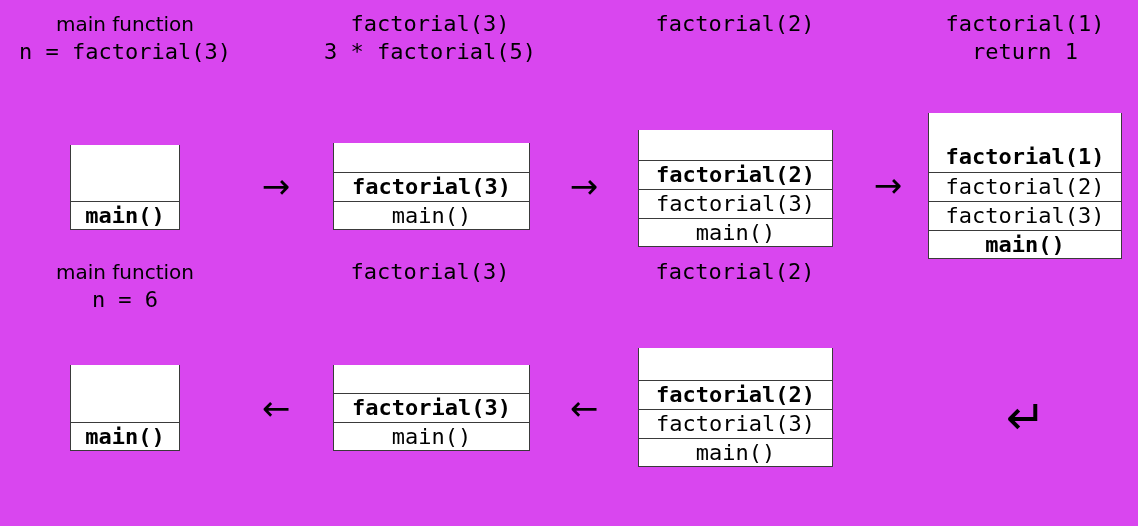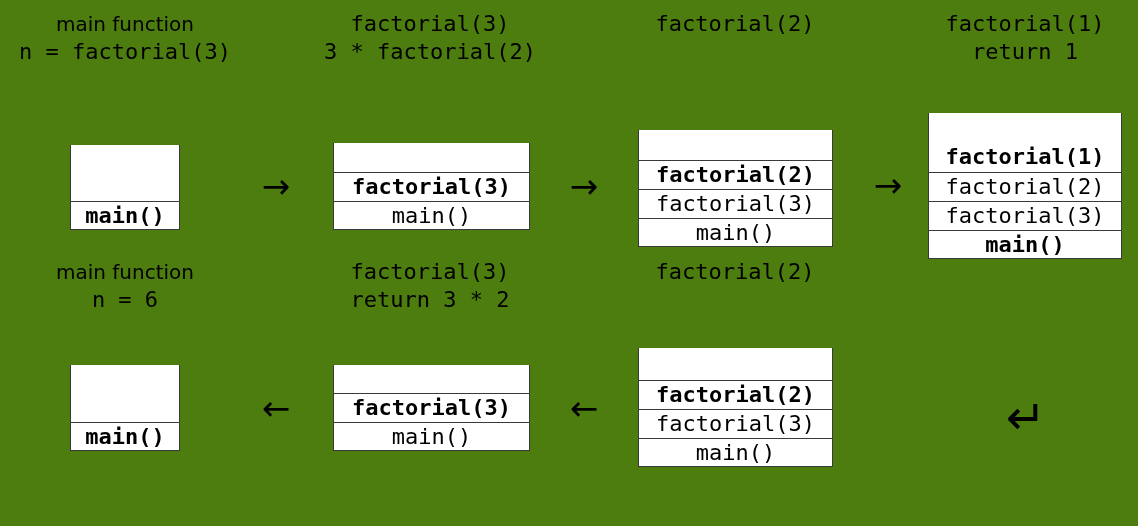--- a/index.html
+++ b/index.html
@@ -1,20 +1,20 @@
 <!DOCTYPE html>
 <html><head>
 <meta charset="utf-8">
 <style>
   html, body { margin: 0; padding: 0; background: #ffffff; }
   .canvas {
     position: relative;
     width: 1138px;
     height: 526px;
-    background: #4d7c0f;
+    background: #d946ef;
     color: #000000;
     overflow: hidden;
   }
   .label {
     position: absolute;
     width: 260px;
     text-align: center;
   }
   .l-sans {
     font-family: "DejaVu Sans", sans-serif;
@@ -71,21 +71,21 @@
 <body>
 
 <div class="canvas">
 
   <div class="label" style="left:-5px; top:10px;">
     <div class="l-sans">main function</div>
     <div class="l-mono">n = factorial(3)</div>
   </div>
   <div class="label" style="left:300px; top:10px;">
     <div class="l-mono">factorial(3)</div>
-    <div class="l-mono">3 * factorial(2)</div>
+    <div class="l-mono">3 * factorial(5)</div>
   </div>
   <div class="label" style="left:605px; top:10px;">
     <div class="l-mono">factorial(2)</div>
   </div>
   <div class="label" style="left:895px; top:10px;">
     <div class="l-mono">factorial(1)</div>
     <div class="l-mono">return 1</div>
   </div>
 
   <div class="stack" style="left:70px; top:145px; width:110px; height:85px;">
@@ -119,21 +119,20 @@
     <div class="cell">factorial(3)</div>
     <div class="cell bold">main()</div>
   </div>
 
   <div class="label" style="left:-5px; top:258px;">
     <div class="l-sans">main function</div>
     <div class="l-mono">n = 6</div>
   </div>
   <div class="label" style="left:300px; top:258px;">
     <div class="l-mono">factorial(3)</div>
-    <div class="l-mono">return 3 * 2</div>
   </div>
   <div class="label" style="left:605px; top:258px;">
     <div class="l-mono">factorial(2)</div>
   </div>
 
   <div class="stack" style="left:70px; top:365px; width:110px; height:86px;">
     <div class="stub" style="height:57px"></div>
     <div class="cell bold">main()</div>
   </div>
 

